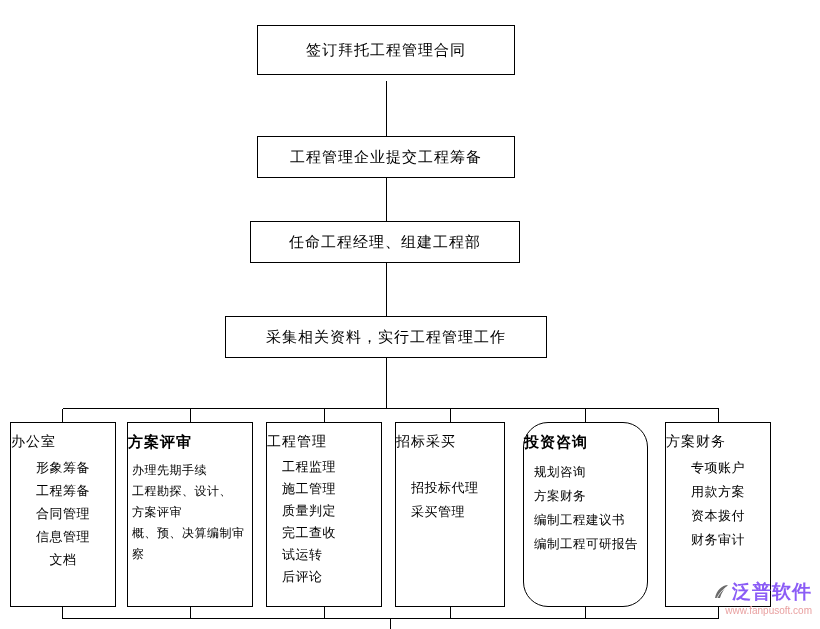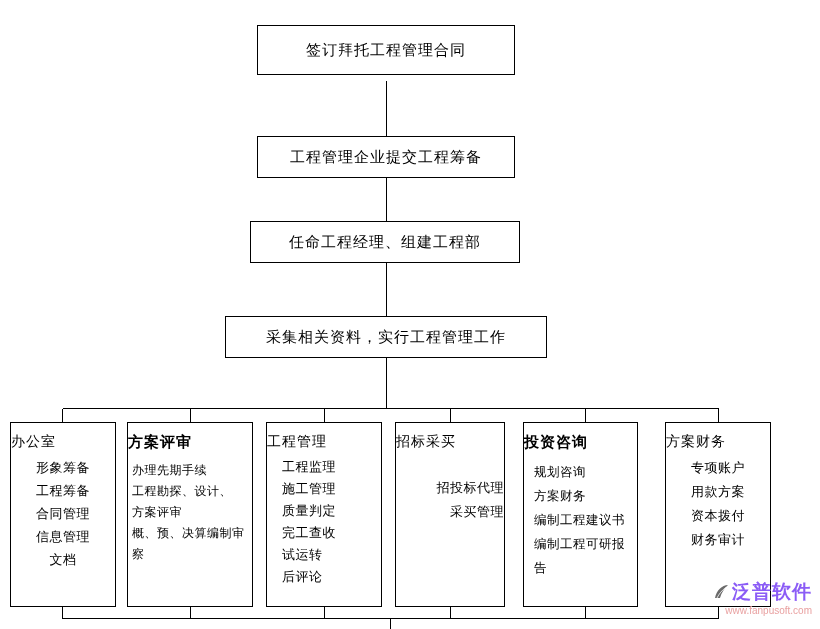--- a/index.html
+++ b/index.html
@@ -42,23 +42,23 @@
   }
   .dept-item{font-size:13px;line-height:22px;letter-spacing:0.5px;}
   #dept-0{left:10px;width:106px;}
   #dept-0 .dept-item{text-align:center;line-height:23px;}
   #dept-1{left:127px;width:126px;}
   #dept-1 .dept-title{font-weight:bold;font-size:15px;margin-bottom:8px;}
   #dept-1 .dept-item{padding:0 4px;font-size:12px;line-height:21px;}
   #dept-2{left:266px;width:116px;}
   #dept-2 .dept-item{padding-left:15px;}
   #dept-3{left:395px;width:110px;}
-  #dept-3 .dept-item{padding-left:15px;line-height:24px;text-align:right;}
+  #dept-3 .dept-item{padding-left:15px;line-height:24px;}
   #dept-3 .dept-item:first-child{margin-top:24px;}
-  #dept-4{left:523px;width:115px;}
+  #dept-4{left:523px;width:125px;border-radius:25px;}
   #dept-4 .dept-title{font-weight:bold;font-size:15px;margin-bottom:8px;}
   #dept-4 .dept-item{padding-left:10px;line-height:24px;font-size:12.5px;}
   #dept-5{left:665px;width:106px;}
   #dept-5 .dept-item{text-align:center;line-height:24px;}
   .watermark{
     position:absolute;
     left:686px;top:582px;width:126px;
     text-align:right;
     line-height:1.1;
   }

